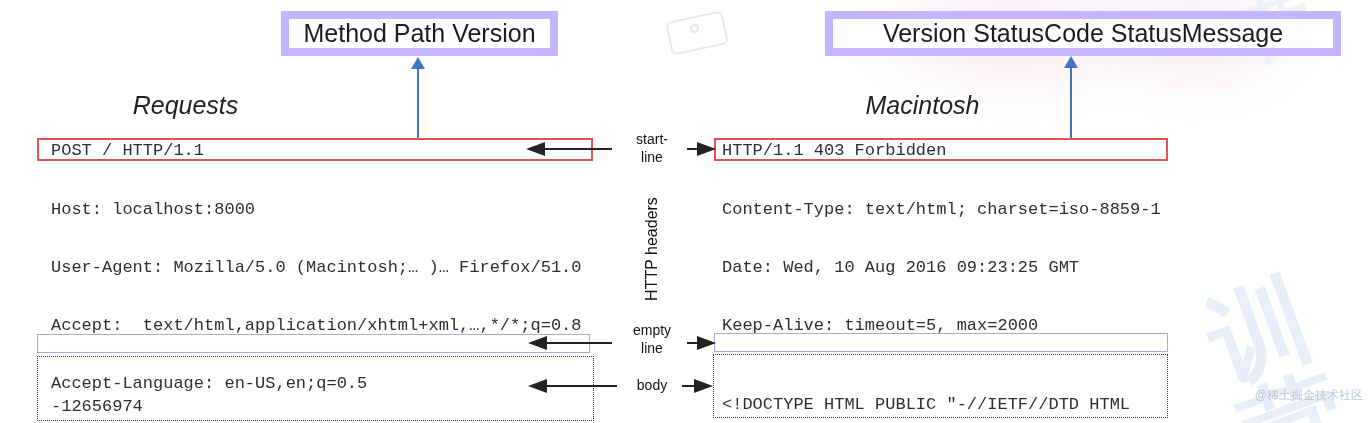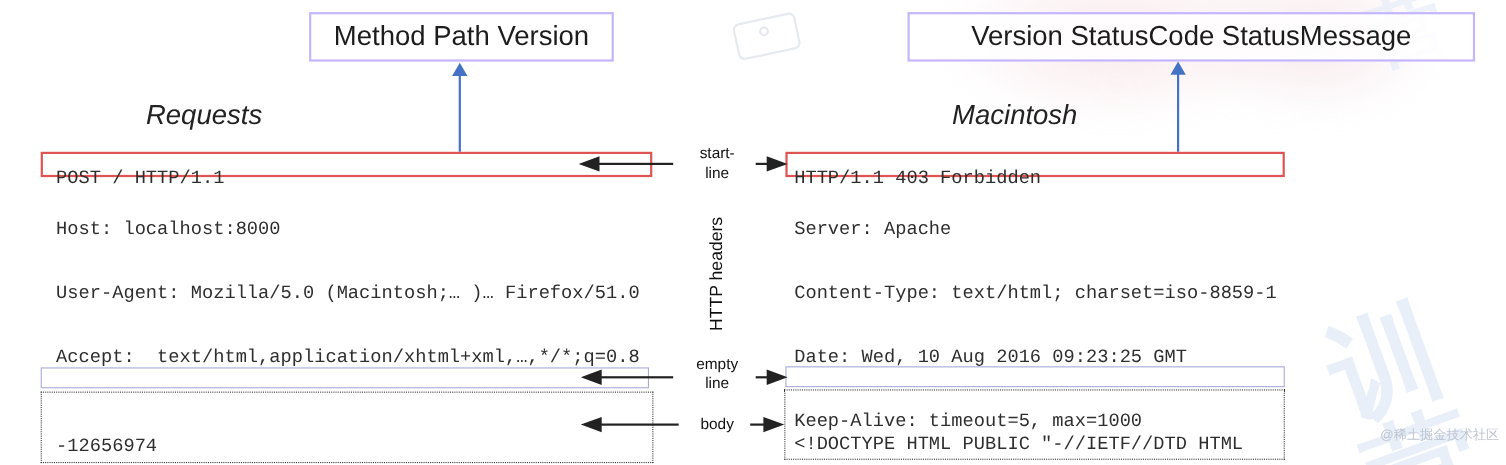--- a/index.html
+++ b/index.html
@@ -15,35 +15,35 @@
   .blob2{left:1075px;top:-40px;width:240px;height:150px;border-radius:50%;
     background:radial-gradient(closest-side,#f1d7dd,rgba(241,215,221,0));filter:blur(12px);opacity:.55;}
   .glyph1{left:1225px;top:270px;font-size:100px;font-weight:bold;color:#d9e5f6;
     transform:rotate(-20deg);opacity:.6;line-height:1;}
   .glyph2{left:1245px;top:-8px;font-size:68px;font-weight:bold;color:#dfe9f8;
     transform:rotate(-18deg);opacity:.5;line-height:1;}
   .tagcard{left:668px;top:16px;width:58px;height:34px;border:2px solid #d6dae2;border-radius:6px;
     transform:rotate(-12deg);opacity:.6;}
   .tagdot{left:690px;top:24px;width:9px;height:9px;border:2px solid #d6dae2;border-radius:50%;opacity:.6;}
   
-  .callout{position:absolute;border:2px solid #c4b5fd;background:rgba(255,255,255,.85);
+  .callout{position:absolute;border:8px solid #c4b5fd;background:rgba(255,255,255,.85);
     display:flex;align-items:center;justify-content:center;
     font-size:25px;color:#1c1c1c;z-index:1;}
   .callout-left{left:281px;top:11px;width:277px;height:45px;}
   .callout-right{left:825px;top:11px;width:516px;height:45px;}
   
   .vline{position:absolute;width:2px;background:#4472c4;z-index:1;}
   .vhead{position:absolute;width:0;height:0;border-left:7px solid transparent;
     border-right:7px solid transparent;border-bottom:12px solid #4472c4;z-index:1;}
   
   .heading{position:absolute;font-size:25px;color:#222;text-align:center;z-index:1;font-style:italic;}
   
   .mono{font-family:"Liberation Mono",monospace;font-size:17px;color:#2e2e2e;white-space:pre;z-index:1;}
   .sline-box{position:absolute;border:2px solid #e05353;z-index:1;}
-  .sline-text{position:absolute;line-height:21px;z-index:2;margin-top:12px;}
+  .sline-text{position:absolute;line-height:21px;z-index:2;}
   .hdr-block{position:absolute;line-height:19.35px;z-index:1;}
   .empty-box{position:absolute;border:1px solid #a9a9dc;background:#fff;z-index:1;}
   .body-box{position:absolute;border:1px dotted #3a3a3a;z-index:1;}
   .body-text{position:absolute;line-height:19.5px;z-index:2;}
   
   .plabel{position:absolute;width:80px;text-align:center;font-size:14px;line-height:17.5px;color:#111;z-index:1;}
   .vertlabel{position:absolute;left:652px;top:249px;transform:translate(-50%,-50%) rotate(-90deg);
     white-space:nowrap;font-size:16px;color:#111;z-index:1;}
   .hline{position:absolute;height:2px;background:#222;z-index:1;}
   .head-left{position:absolute;width:0;height:0;border-top:7px solid transparent;
@@ -83,40 +83,40 @@
 
   <div class="heading" style="left:98px;top:91px;width:175px;">Requests</div>
   <div class="heading" style="left:830px;top:91px;width:185px;">Macintosh</div>
 
   <div class="sline-box" style="left:37px;top:138px;width:556px;height:23px;"></div>
   <div class="mono sline-text" style="left:51px;top:140px;">POST / HTTP/1.1</div>
   <div class="mono hdr-block" style="left:51px;top:161px;">
     <div>Host: localhost:8000</div>
     <div>User-Agent: Mozilla/5.0 (Macintosh;… )… Firefox/51.0</div>
     <div>Accept:  text/html,application/xhtml+xml,…,*/*;q=0.8</div>
+    <div>Accept-Language: en-US,en;q=0.5</div>
     
     
     
     
     
   </div>
   <div class="empty-box" style="left:37px;top:334px;width:553px;height:19px;"></div>
   <div class="body-box" style="left:37px;top:356px;width:557px;height:65px;"></div>
   <div class="mono body-text" style="left:51px;top:358px;">
     <div>-12656974</div>
     
   </div>
 
   <div class="sline-box" style="left:714px;top:138px;width:454px;height:23px;"></div>
   <div class="mono sline-text" style="left:722px;top:140px;">HTTP/1.1 403 Forbidden</div>
   <div class="mono hdr-block" style="left:722px;top:161px;">
-    <div>Server: Apache</div>
     <div>Content-Type: text/html; charset=iso-8859-1</div>
     <div>Date: Wed, 10 Aug 2016 09:23:25 GMT</div>
-    <div>Keep-Alive: timeout=5, max=1000</div>
+    <div>Keep-Alive: timeout=5, max=2000</div>
     
     
     
     
     
   </div>
   <div class="empty-box" style="left:714px;top:333px;width:454px;height:19px;"></div>
   <div class="body-box" style="left:713px;top:354px;width:455px;height:64px;"></div>
   <div class="mono body-text" style="left:722px;top:356px;">
     <div>&lt;!DOCTYPE HTML PUBLIC "-//IETF//DTD HTML</div>

